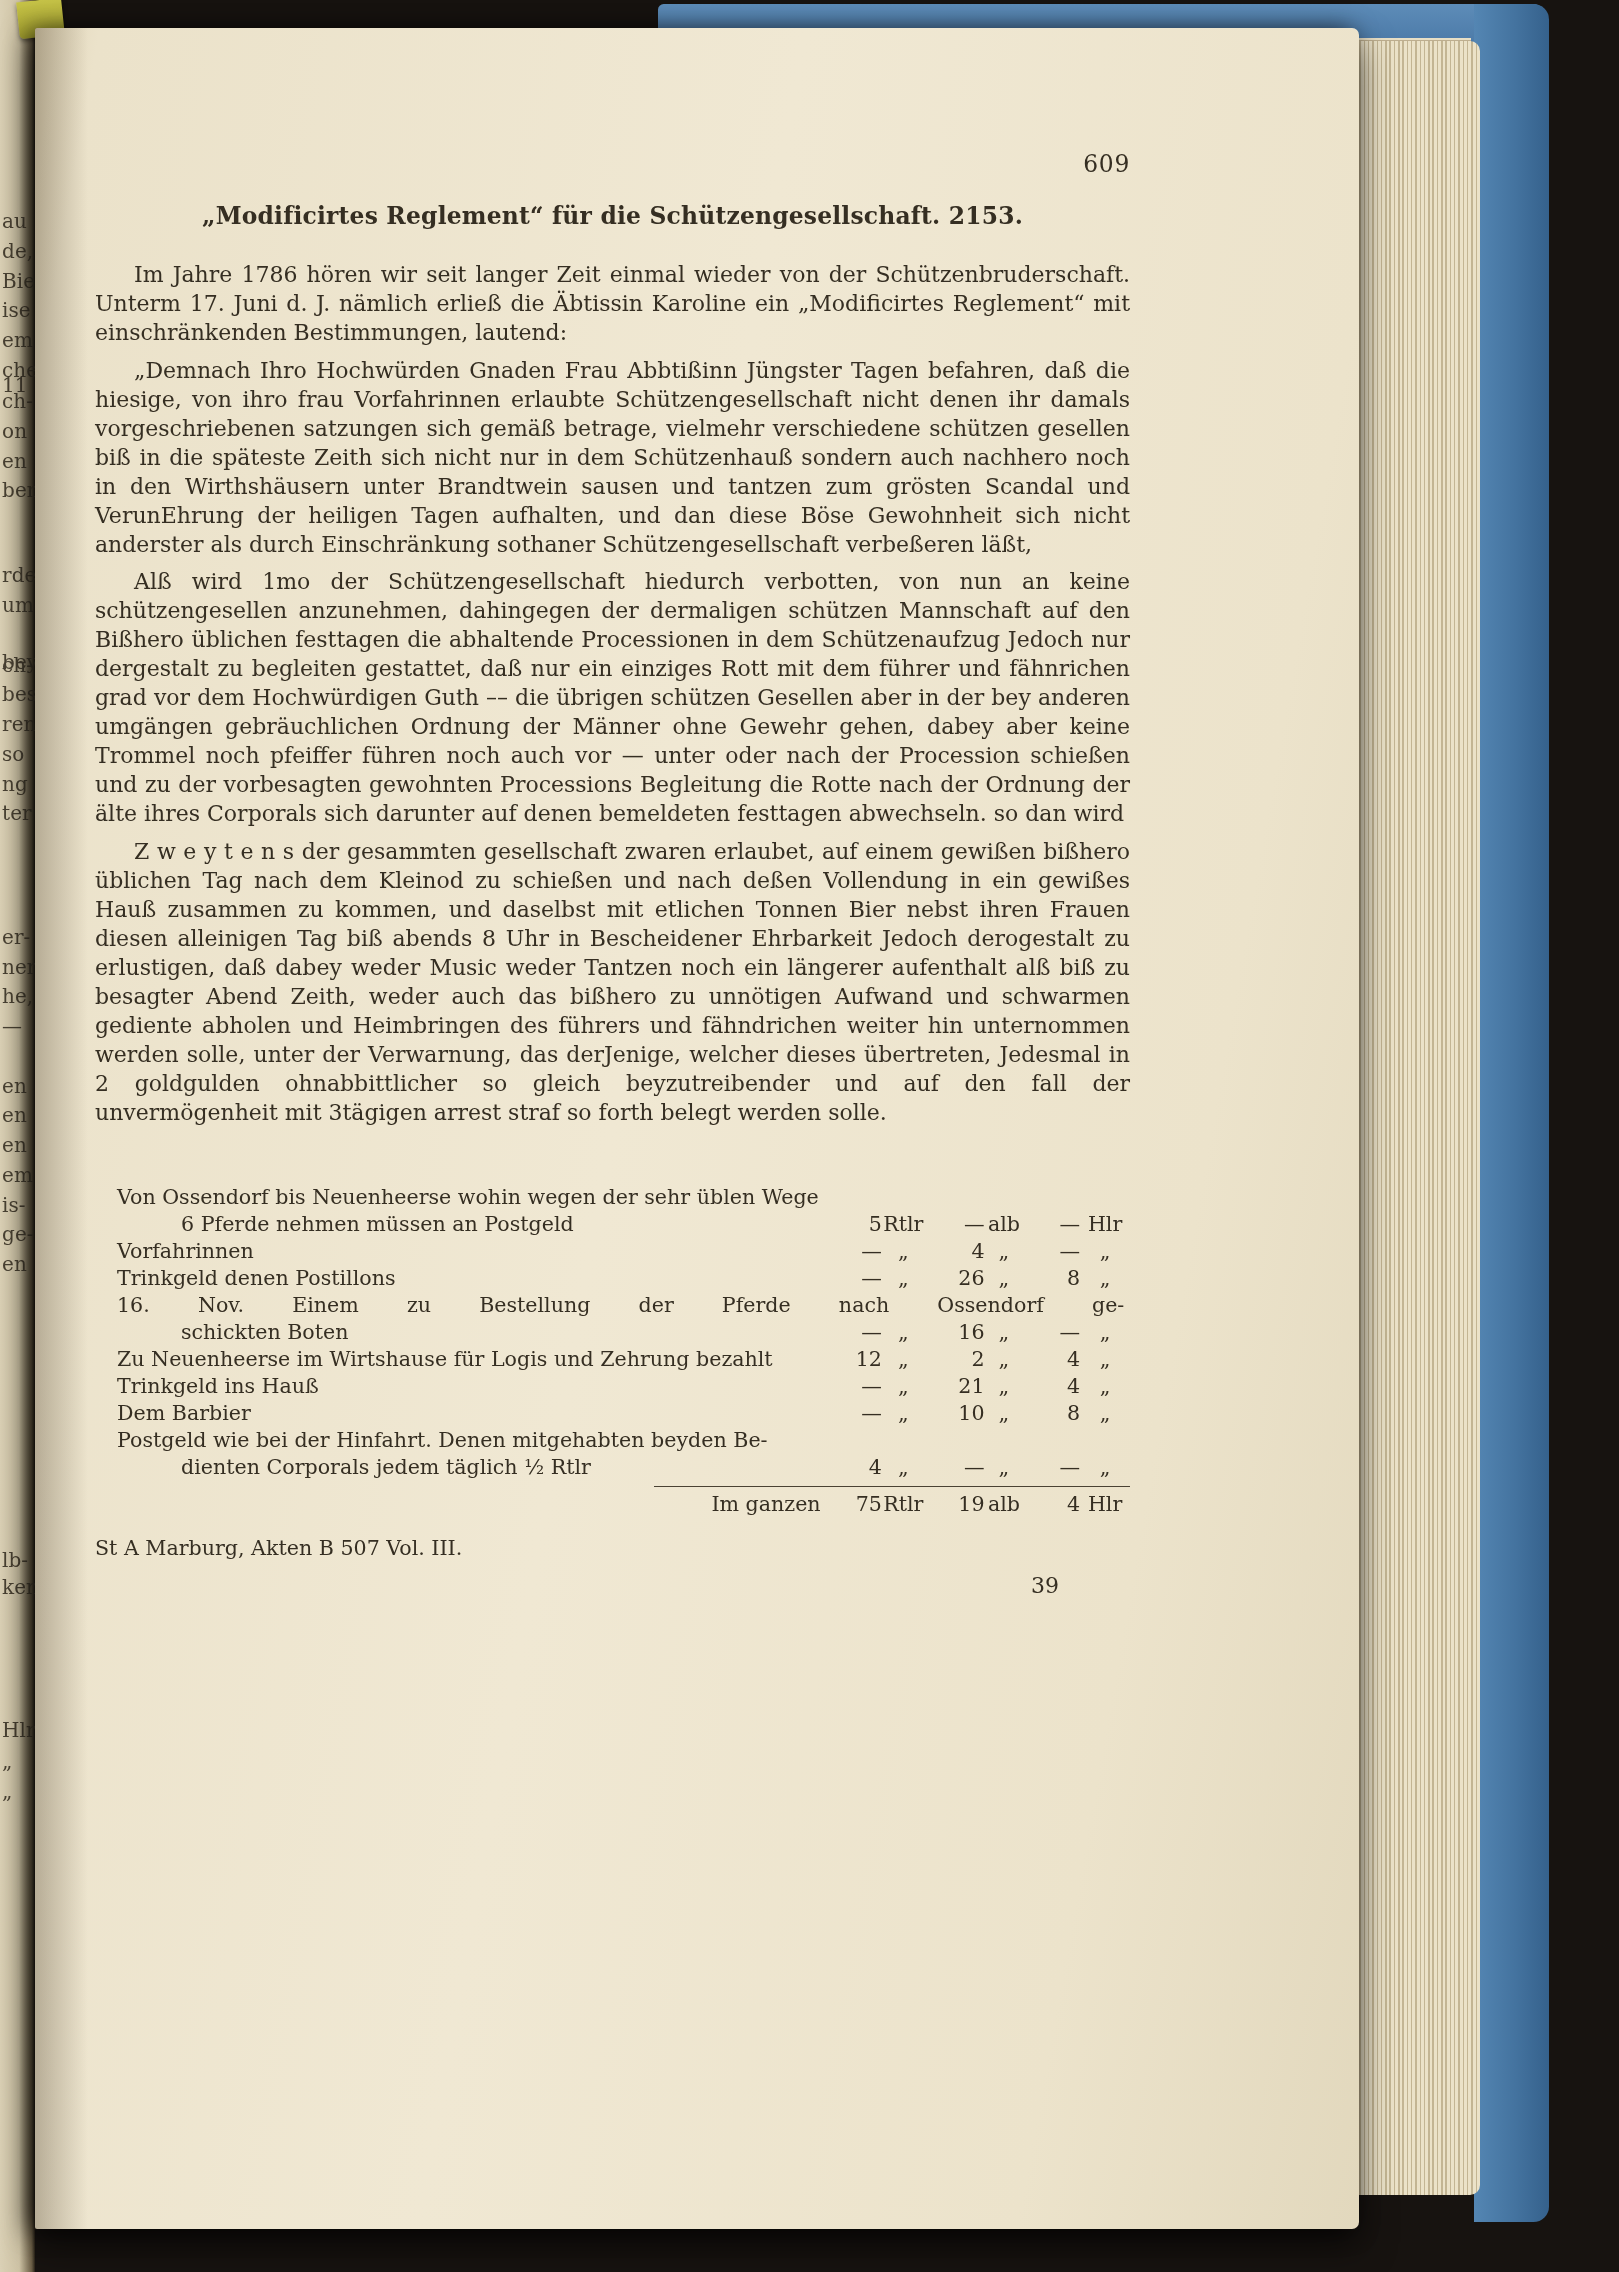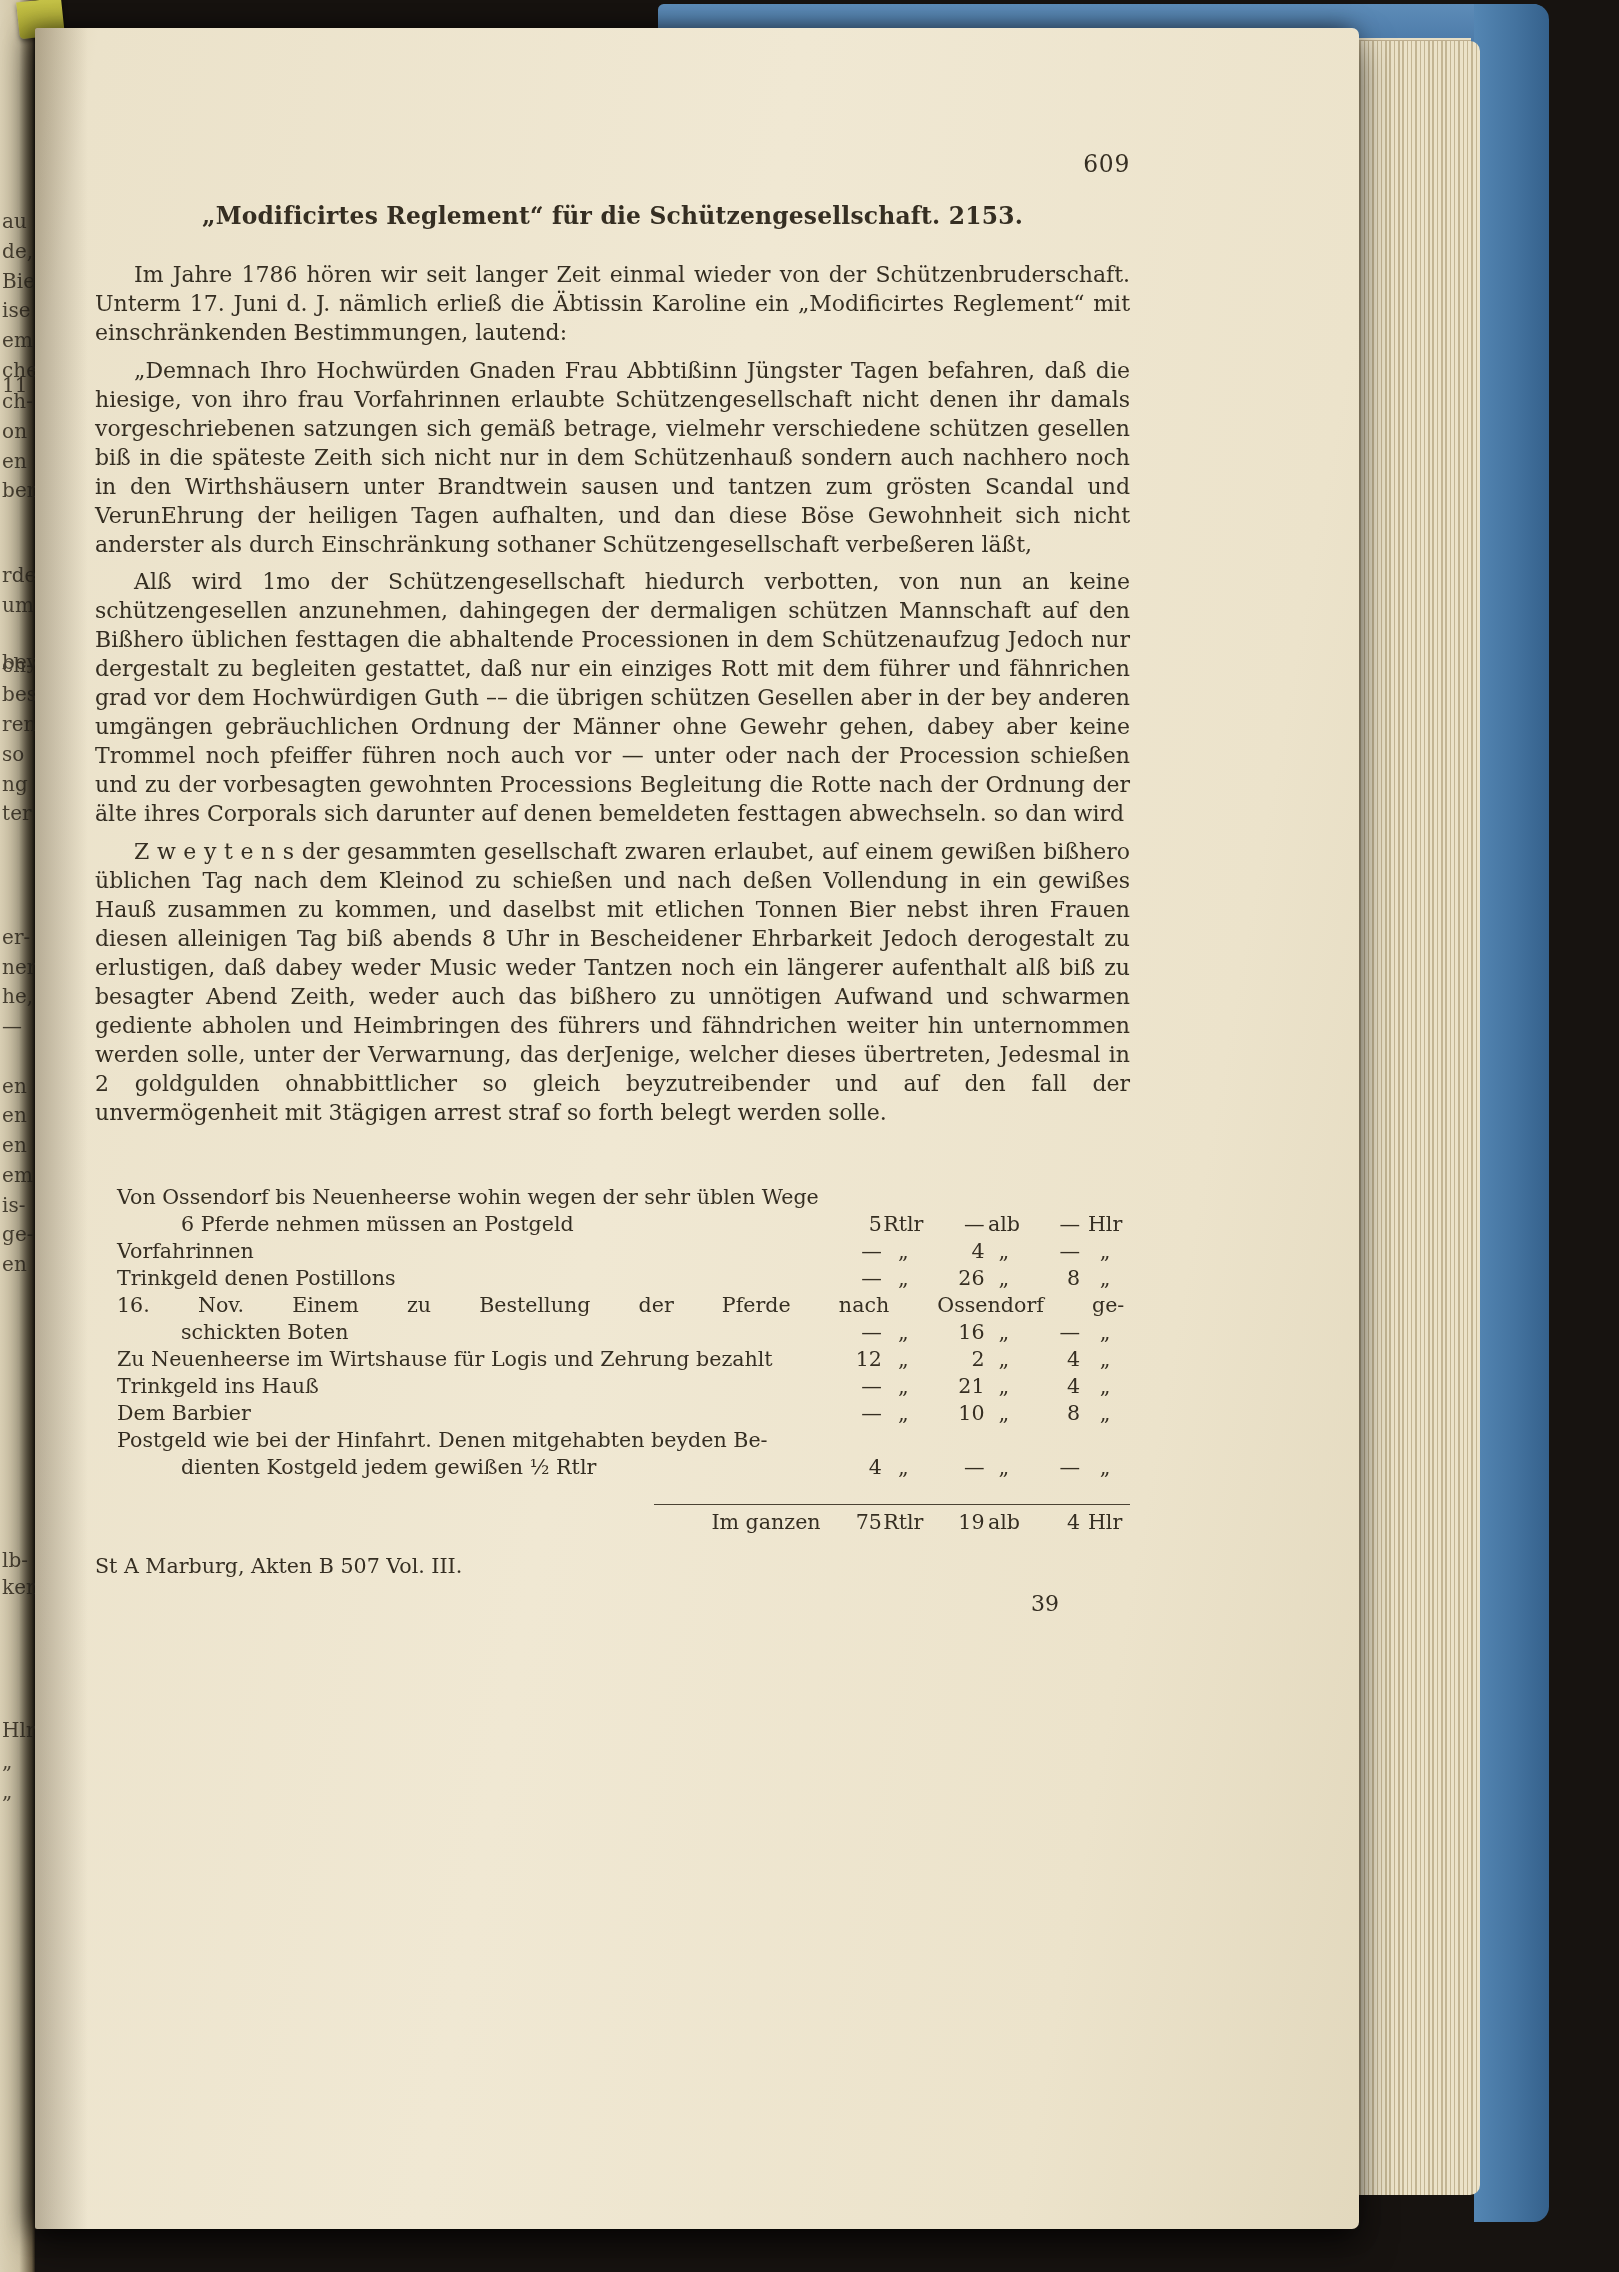--- a/index.html
+++ b/index.html
@@ -51,21 +51,21 @@
   .t-row{display:flex;margin-left:22px;}
   .t-desc{flex:1 1 auto;padding-right:5.7px;}
   .t-desc.ind{padding-left:64px;}
   .t-desc.j{text-align:justify;text-align-last:justify;}
   .t-vals{display:flex;flex:0 0 291px;width:291px;}
   .t-vals span{display:block;}
   .v-n{text-align:right;}
   .v-u{text-align:center;}
   .c0{width:43px;} .c1{width:43px;} .c2{width:60px;} .c3{width:39px;} .c4{width:57px;} .c5{width:50px;}
 
-  .t-total-wrap{margin-left:auto;width:476px;border-top:1.4px solid #4a4233;margin-top:23px;
+  .t-total-wrap{margin-left:auto;width:476px;border-top:1.4px solid #4a4233;margin-top:5px;
                 padding-top:4.3px;display:flex;font-size:20.6px;line-height:27px;}
   .t-total-label{flex:1;text-align:right;padding-right:18.4px;}
 
   .source-note{margin-top:18.4px;font-size:20.6px;}
   .pageno-bottom{margin-top:12.8px;text-align:right;padding-right:71px;font-size:22px;}
 </style>
 </head>
 <body>
 
 <div class="scene">
@@ -213,21 +213,21 @@
                 <span class="v-n c2">10</span>
                 <span class="v-u c3">„</span>
                 <span class="v-n c4">8</span>
                 <span class="v-u c5">„</span>
               </div>
             </div>
             <div class="t-row">
               <div class="t-desc">Postgeld wie bei der Hinfahrt.  Denen mitgehabten beyden Be-</div>
             </div>
             <div class="t-row">
-              <div class="t-desc ind">dienten Kostgeld jedem gewißen ½ Rtlr</div>
+              <div class="t-desc ind">dienten Corporals jedem täglich ½ Rtlr</div>
               <div class="t-vals">
                 <span class="v-n c0">4</span>
                 <span class="v-u c1">„</span>
                 <span class="v-n c2">—</span>
                 <span class="v-u c3">„</span>
                 <span class="v-n c4">—</span>
                 <span class="v-u c5">„</span>
               </div>
             </div>
           </div>

